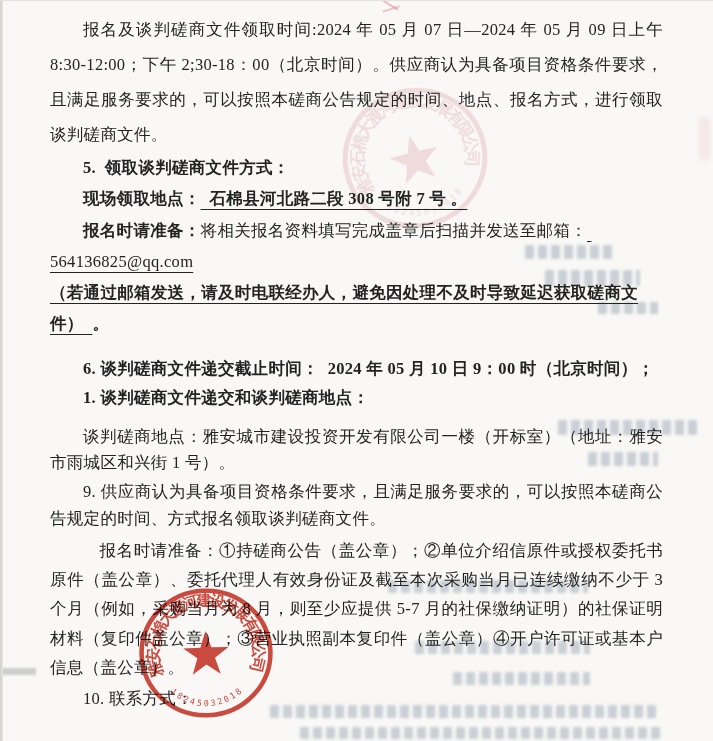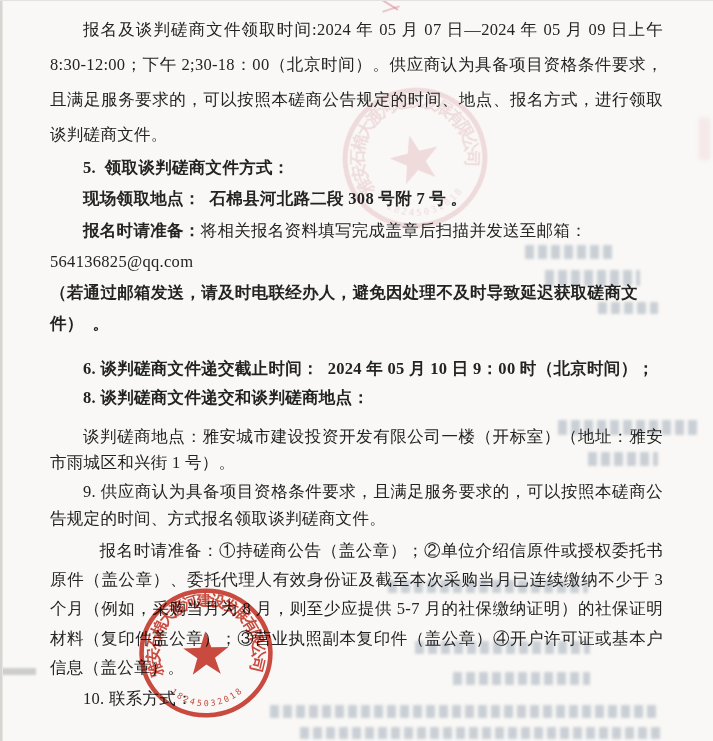--- a/index.html
+++ b/index.html
@@ -23,21 +23,21 @@
   .bleed{position:absolute;z-index:0;filter:blur(1.6px);opacity:.38;
     background:repeating-linear-gradient(90deg,#7e8ea0 0 9px,rgba(0,0,0,0) 9px 13px);}
 
   
   .doc{position:relative;z-index:2;padding:2px 50px 0 50px;font-size:16.5px;letter-spacing:.3px;}
   .para{margin:0;text-align:justify;white-space:pre-wrap;overflow-wrap:anywhere;}
   .left{text-align:left;}
   .indent2{text-indent:2em;}
   .indent3{text-indent:3em;}
   .bold{font-weight:600;}
-  .ul{text-underline-offset:5px;text-decoration-thickness:1.2px;}
+  .ul{text-decoration:underline;text-underline-offset:5px;text-decoration-thickness:1.2px;}
   .lh-intro{line-height:35px;margin-top:10px;}
   .lh-item5{line-height:31px;}
   .lh-onsite{line-height:31.5px;}
   .lh-online{line-height:31px;}
   .lh-note{line-height:31px;}
   .lh-item6{line-height:29px;margin-top:15px;}
   .lh-item7{line-height:28px;}
   .lh-item8{line-height:29px;}
   .lh-submit{line-height:27.5px;}
   .lh-nego{line-height:26px;margin-top:12px;}
@@ -94,21 +94,21 @@
 
     <p class="para left indent2 bold lh-item5">5.  领取谈判磋商文件方式：</p>
 
     <p class="para left indent2 bold lh-onsite"><span>现场领取地点：</span><span class="ul">  石棉县河北路二段 308 号附 7 号 。</span></p>
 
     <p class="para left indent2 lh-online"><span class="bold">报名时请准备：</span><span>将相关报名资料填写完成盖章后扫描并发送至邮箱：</span><span class="ul"> 564136825@qq.com</span></p>
 
     <p class="para left bold lh-note"><span class="ul">（若通过邮箱发送，请及时电联经办人，避免因处理不及时导致延迟获取磋商文件）  </span><span>。</span></p>
 
     <p class="para left indent2 bold lh-item6">6. 谈判磋商文件递交截止时间：  2024 年 05 月 10 日 9：00 时（北京时间）；</p>
-    <p class="para left indent2 bold lh-item8">8. 谈判磋商文件递交和谈判磋商地点：</p>
+    <p class="para left indent2 bold lh-item8">1. 谈判磋商文件递交和谈判磋商地点：</p>
 
     <p class="para indent2 lh-nego">谈判磋商地点：雅安城市建设投资开发有限公司一楼（开标室）（地址：雅安市雨城区和兴街 1 号）。</p>
 
     <p class="para indent2 lh-item9">9. 供应商认为具备项目资格条件要求，且满足服务要求的，可以按照本磋商公告规定的时间、方式报名领取谈判磋商文件。</p>
 
     <p class="para indent3 lh-prepare">报名时请准备：①持磋商公告（盖公章）；②单位介绍信原件或授权委托书原件（盖公章）、委托代理人有效身份证及截至本次采购当月已连续缴纳不少于 3 个月（例如，采购当月为 8 月，则至少应提供 5-7 月的社保缴纳证明）的社保证明材料（复印件盖公章）；③营业执照副本复印件（盖公章）④开户许可证或基本户信息（盖公章）。</p>
 
     <p class="para left indent2 lh-item10">10. 联系方式：</p>
 
   </div>

